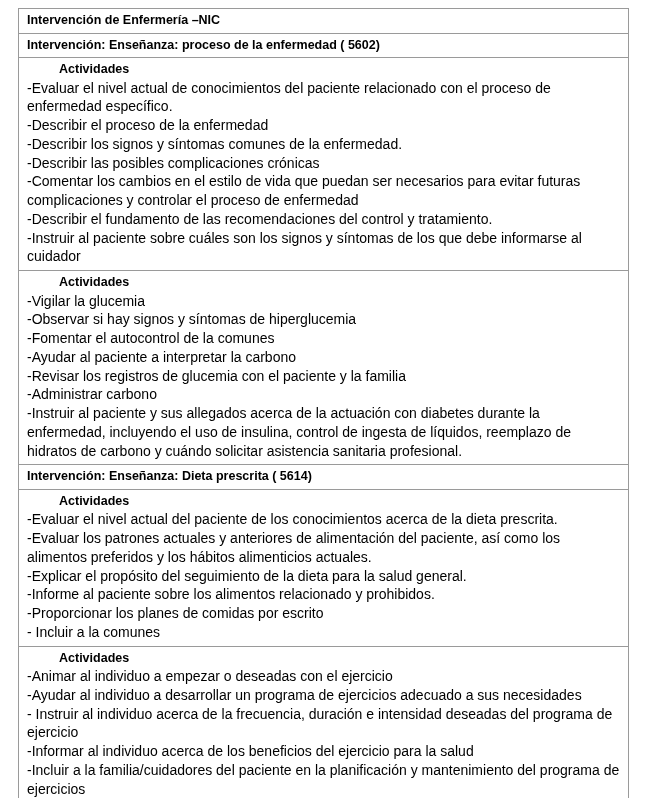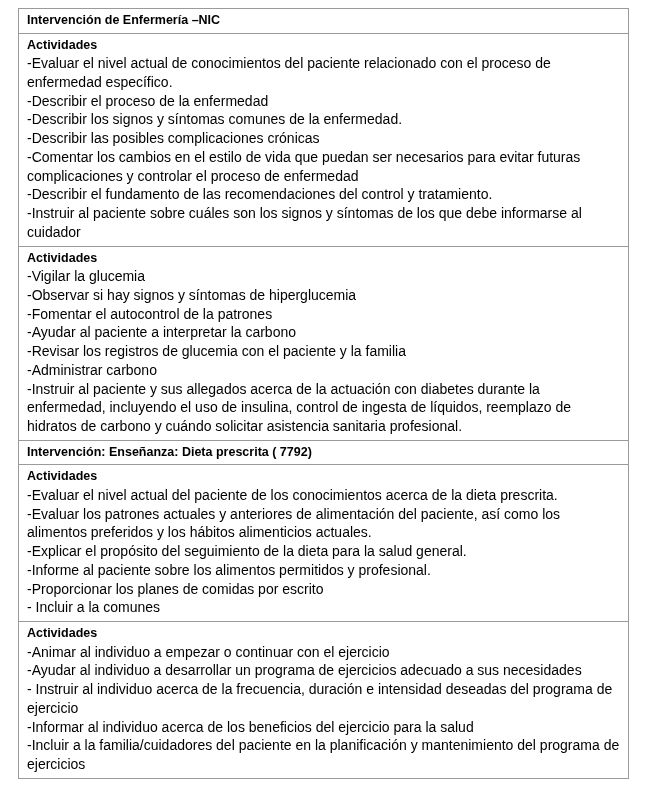--- a/index.html
+++ b/index.html
@@ -47,84 +47,88 @@
     padding-bottom: 5px;
   }
   td.act-cell {
     padding-top: 3px;
     padding-bottom: 4px;
   }
   .act-title {
     font-weight: bold;
     font-size: 12.5px;
     margin-bottom: 1px;
+    margin-left: 32px;
   }
   .act-line {
     font-size: 14px;
     line-height: 1.34;
     text-indent: 0;
   }
 </style>
 </head>
 <body>
 
 <div class="page">
 
 
   <table class="plan">
     <tbody>
       <tr>
         <td class="head-row">Intervención de Enfermería –NIC</td>
       </tr>
 
       <tr>
+        <td class="head-row">Intervención: Enseñanza: proceso de la enfermedad ( 5602)</td>
+      </tr>
+      <tr>
         <td class="act-cell">
           <div class="act-title">Actividades</div>
           <div class="act-line">-Evaluar el nivel actual de conocimientos del paciente relacionado con el proceso de enfermedad específico.</div>
           <div class="act-line">-Describir el proceso de la enfermedad</div>
           <div class="act-line">-Describir los signos y síntomas comunes de la enfermedad.</div>
           <div class="act-line">-Describir las posibles complicaciones crónicas</div>
           <div class="act-line">-Comentar los cambios en el estilo de vida que puedan ser necesarios para evitar futuras complicaciones y controlar el proceso de enfermedad</div>
           <div class="act-line">-Describir el fundamento de las recomendaciones del control y tratamiento.</div>
           <div class="act-line">-Instruir al paciente sobre cuáles son los signos y síntomas de los que debe informarse al cuidador</div>
         </td>
       </tr>
 
       <tr>
         <td class="act-cell">
           <div class="act-title">Actividades</div>
           <div class="act-line">-Vigilar la glucemia</div>
           <div class="act-line">-Observar si hay signos y síntomas de hiperglucemia</div>
-          <div class="act-line">-Fomentar el autocontrol de la patrones</div>
+          <div class="act-line">-Fomentar el autocontrol de la comunes</div>
           <div class="act-line">-Ayudar al paciente a interpretar la carbono</div>
           <div class="act-line">-Revisar los registros de glucemia con el paciente y la familia</div>
           <div class="act-line">-Administrar carbono</div>
           <div class="act-line">-Instruir al paciente y sus allegados acerca de la actuación con diabetes durante la enfermedad, incluyendo el uso de insulina, control de ingesta de líquidos, reemplazo de hidratos de carbono y cuándo solicitar asistencia sanitaria profesional.</div>
         </td>
       </tr>
 
       <tr>
-        <td class="head-row">Intervención: Enseñanza: Dieta prescrita ( 7792)</td>
+        <td class="head-row">Intervención: Enseñanza: Dieta prescrita ( 5614)</td>
       </tr>
       <tr>
         <td class="act-cell">
           <div class="act-title">Actividades</div>
           <div class="act-line">-Evaluar el nivel actual del paciente de los conocimientos acerca de la dieta prescrita.</div>
           <div class="act-line">-Evaluar los patrones actuales y anteriores de alimentación del paciente, así como los alimentos preferidos y los hábitos alimenticios actuales.</div>
           <div class="act-line">-Explicar el propósito del seguimiento de la dieta para la salud general.</div>
-          <div class="act-line">-Informe al paciente sobre los alimentos permitidos y profesional.</div>
+          <div class="act-line">-Informe al paciente sobre los alimentos relacionado y prohibidos.</div>
           <div class="act-line">-Proporcionar los planes de comidas por escrito</div>
           <div class="act-line">- Incluir a la comunes</div>
         </td>
       </tr>
 
       <tr>
         <td class="act-cell">
           <div class="act-title">Actividades</div>
-          <div class="act-line">-Animar al individuo a empezar o continuar con el ejercicio</div>
+          <div class="act-line">-Animar al individuo a empezar o deseadas con el ejercicio</div>
           <div class="act-line">-Ayudar al individuo a desarrollar un programa de ejercicios adecuado a sus necesidades</div>
           <div class="act-line">- Instruir al individuo acerca de la frecuencia, duración e intensidad deseadas del programa de ejercicio</div>
           <div class="act-line">-Informar al individuo acerca de los beneficios del ejercicio para la salud</div>
           <div class="act-line">-Incluir a la familia/cuidadores del paciente en la planificación y mantenimiento del programa de ejercicios</div>
         </td>
       </tr>
 
     </tbody>
   </table>
 </div>

